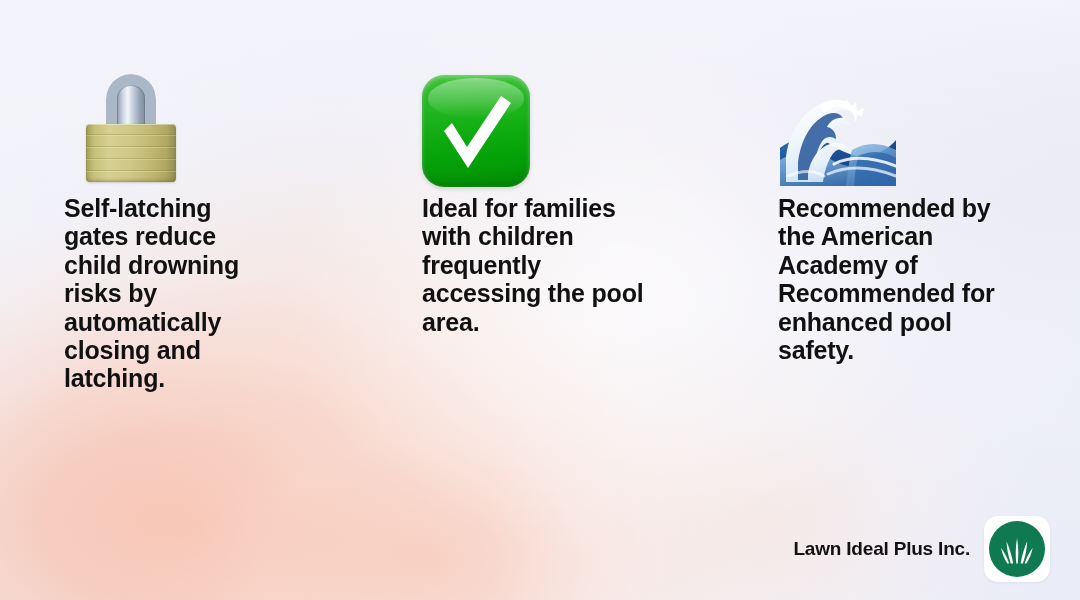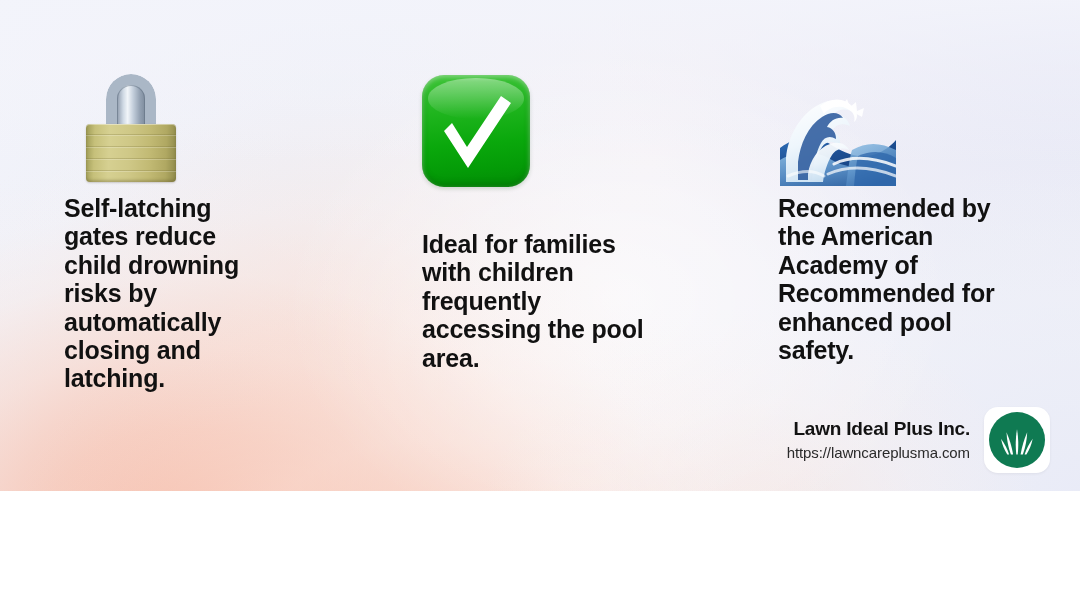--- a/index.html
+++ b/index.html
@@ -10,21 +10,21 @@
   body {
     width: 1080px;
     height: 600px;
     font-family: "Liberation Sans", sans-serif;
     overflow: hidden;
   }
 
   #canvas {
     position: relative;
     width: 1080px;
-    height: 491px;
+    height: 600px;
     overflow: hidden;
     background-color: #fca5a5;
     isolation: isolate;
   }
 
   
   .bg-layer {
     position: absolute;
     inset: 0;
     pointer-events: none;
@@ -122,21 +122,21 @@
     font-size: 25px;
     line-height: 28.4px;
     font-weight: bold;
     color: #111111;
     letter-spacing: -0.2px;
     white-space: pre-line;
     margin: 0;
     padding: 0;
   }
   .col-0 .col-text { width: 215px; }
-  .col-1 .col-text { width: 240px; margin-top: 36px; }
+  .col-1 .col-text { width: 240px; }
   .col-2 .col-text { width: 232px; }
 
   
   .lock {
     position: absolute;
     left: 22px;
     top: 12px;
     width: 90px;
     height: 108px;
   }
@@ -374,21 +374,20 @@
           <path d="M8 86 C22 80 34 80 44 86" stroke="#ffffff" stroke-width="3" fill="none" opacity="0.6" stroke-linecap="round"></path>
         </svg>
       </div>
       <p class="col-text">Recommended by the American Academy of Recommended for enhanced pool safety.</p>
     </div>
   </div>
 
   <div class="brand">
     <div class="brand-text">
       <div class="brand-name">Lawn Ideal Plus Inc.</div>
-      <div class="brand-url">https://lawncareplusma.com</div>
     </div>
     <div class="brand-logo">
       <div class="logo-circle">
         <svg width="56" height="56" viewBox="0 0 56 56">
           <circle cx="28" cy="28" r="28" fill="#0f7a52"></circle>
           <g fill="#ffffff">
             <path d="M27.3 42.6 c-0.9 -8.4 -0.8 -16.2 0.7 -25.4 c1.5 9.2 1.6 17 0.7 25.4 z"></path>
             <path d="M21.9 42.6 c-2.6 -7.3 -4.0 -14.0 -4.4 -22.3 c3.2 7.6 5.3 14.3 6.6 22.3 z"></path>
             <path d="M33.8 42.6 c2.6 -7.3 4.0 -14.0 4.4 -22.3 c-3.2 7.6 -5.3 14.3 -6.6 22.3 z"></path>
             <path d="M18.3 42.6 c-3.1 -5.3 -5.1 -9.9 -6.3 -15.8 c3.6 5.0 6.2 9.8 8.1 15.8 z"></path>

